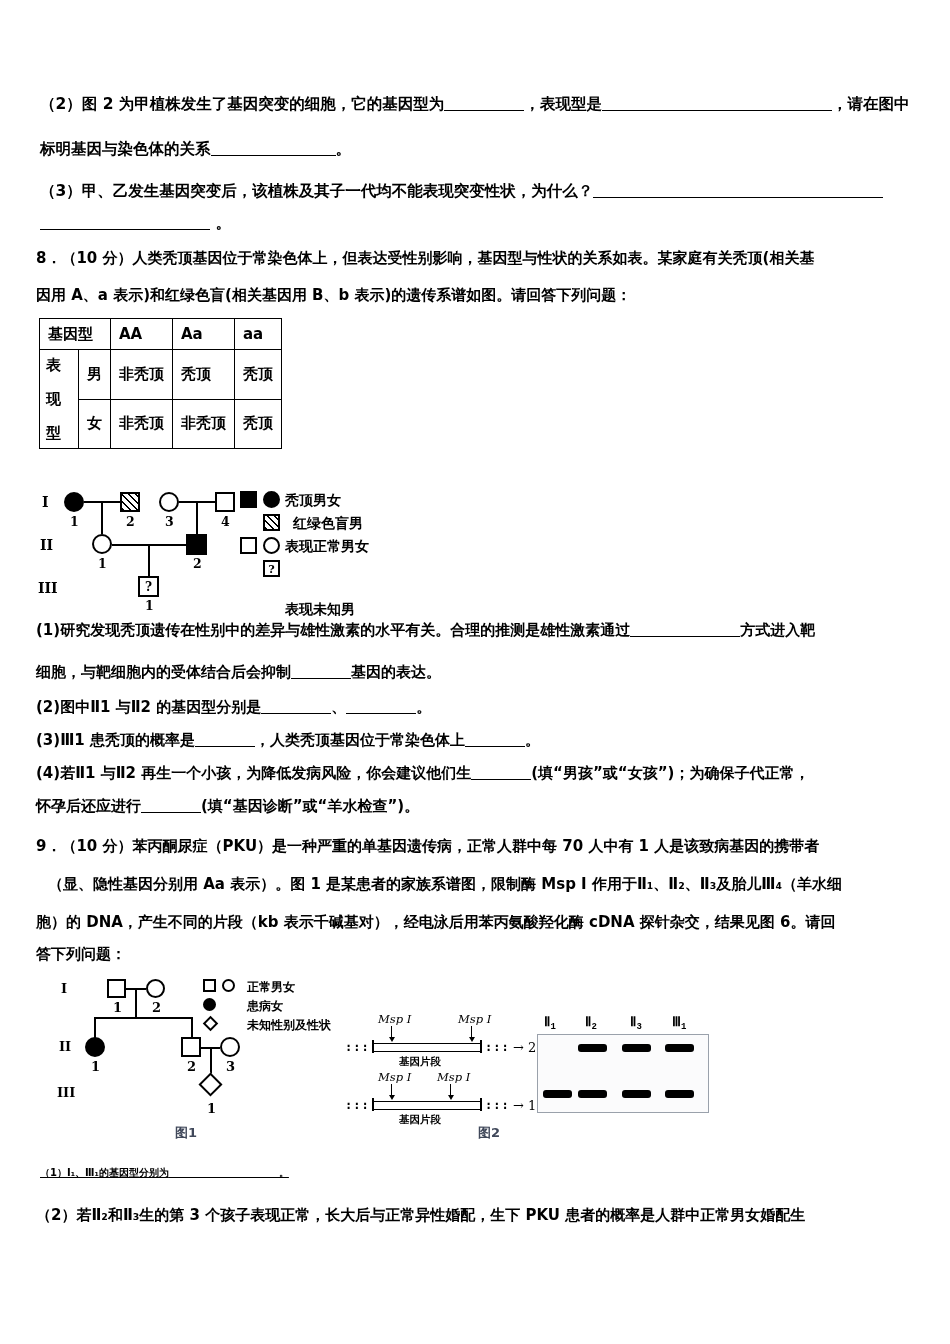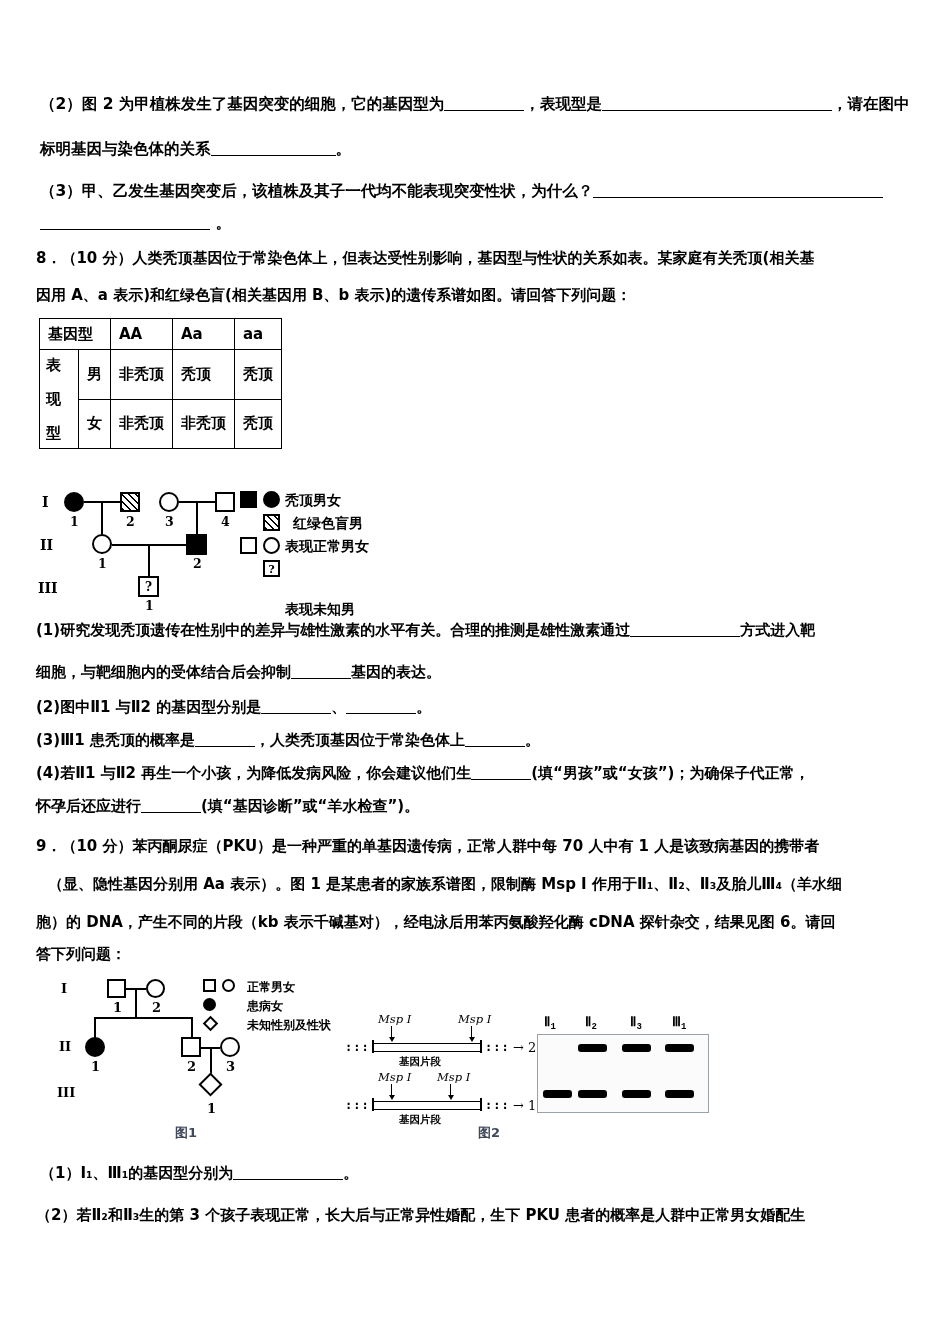--- a/index.html
+++ b/index.html
@@ -291,18 +291,18 @@
     <div class="band" style="left:277px;top:32px;width:29px;height:8px;"></div>
     <div class="band" style="left:320px;top:32px;width:29px;height:8px;"></div>
 
     <div class="band" style="left:198px;top:78px;width:29px;height:8px;"></div>
     <div class="band" style="left:233px;top:78px;width:29px;height:8px;"></div>
     <div class="band" style="left:277px;top:78px;width:29px;height:8px;"></div>
     <div class="band" style="left:320px;top:78px;width:29px;height:8px;"></div>
   </div>
   <div class="figcap" style="left:478px;top:1124px;">图2</div>
 
-  <div class="ln bold" style="left:40px;top:1163px;font-size:15px;">
+  <div class="ln bold" style="left:40px;top:1163px;font-size:10px;text-decoration:underline;">
     <span>（1）I₁、Ⅲ₁的基因型分别为</span><span class="blank b110"></span><span>。</span>
   </div>
   <div class="ln bold" style="left:36px;top:1205px;font-size:15px;">（2）若Ⅱ₂和Ⅱ₃生的第 3 个孩子表现正常，长大后与正常异性婚配，生下 PKU 患者的概率是人群中正常男女婚配生</div>
 
 </div>
 
 </body></html>

